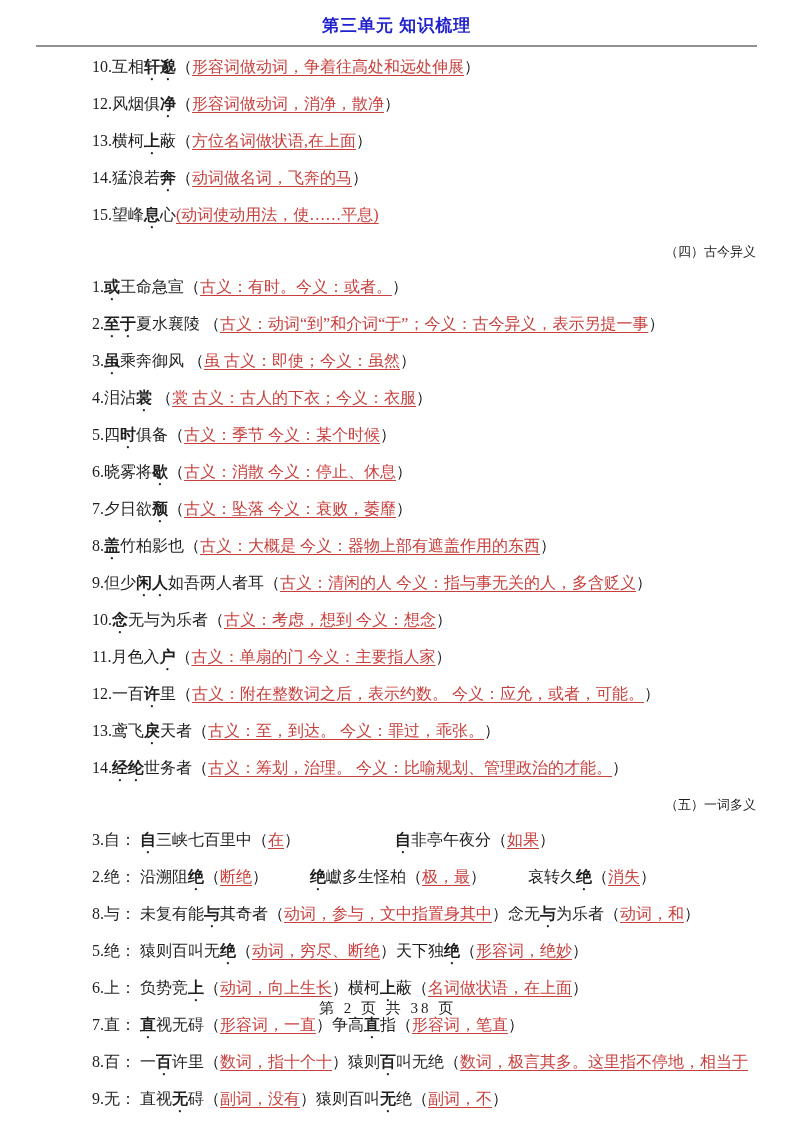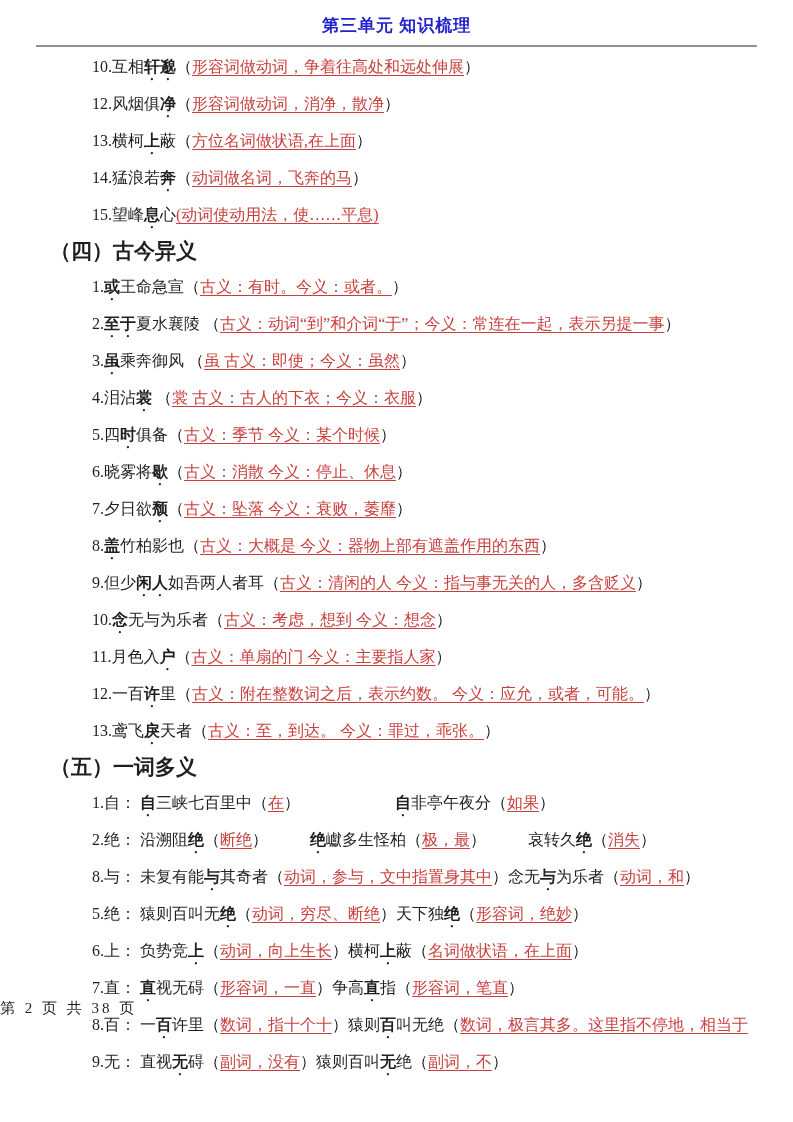--- a/index.html
+++ b/index.html
@@ -42,22 +42,23 @@
   }
   .line{
     margin:4px;
     line-height:31px;
     text-indent:52px;
     white-space:normal;
   }
   .line.heading{
     text-indent:10px;
     color:var(--accent-blue);
-    font-weight:700;
-    font-size:21px;
+    font-weight:400;
+    font-size:13px;
+    text-align:right;
   }
   .line.cont{
     text-indent:0;
   }
   .s-n{color:var(--ink);}
   .s-b{
     color:var(--ink);
     font-weight:700;
     -webkit-text-emphasis:filled dot;
     -webkit-text-emphasis-position:under right;
@@ -69,54 +70,56 @@
     text-decoration:underline;
     text-decoration-color:var(--accent-red);
     text-underline-offset:3px;
   }
   .s-gap-lg{display:inline-block;width:95px;}
   .s-gap-md{display:inline-block;width:42px;}
   .footer{
     position:absolute;
     left:0;right:18px;
     bottom:28px;
+    text-align:center;
     font-size:15px;
     color:var(--ink);
     letter-spacing:3px;
   }
 </style>
 </head>
 <body>
 
 <div class="page">
   <div class="header">
     <span class="title">第三单元 知识梳理</span>
   </div>
   <div class="body">
       <p class="line item"><span class="s-n">10.互相</span><span class="s-b">轩邈</span><span class="s-n">（</span><span class="s-r">形容词做动词，争着往高处和远处伸展</span><span class="s-n">）</span></p>
       <p class="line item"><span class="s-n">12.风烟俱</span><span class="s-b">净</span><span class="s-n">（</span><span class="s-r">形容词做动词，消净，散净</span><span class="s-n">）</span></p>
       <p class="line item"><span class="s-n">13.横柯</span><span class="s-b">上</span><span class="s-n">蔽（</span><span class="s-r">方位名词做状语,在上面</span><span class="s-n">）</span></p>
       <p class="line item"><span class="s-n">14.猛浪若</span><span class="s-b">奔</span><span class="s-n">（</span><span class="s-r">动词做名词，飞奔的马</span><span class="s-n">）</span></p>
       <p class="line item"><span class="s-n">15.望峰</span><span class="s-b">息</span><span class="s-n">心</span><span class="s-r">(动词使动用法，使……平息)</span></p>
       <p class="line heading"><span class="s-n">（四）古今异义</span></p>
       <p class="line item"><span class="s-n">1.</span><span class="s-b">或</span><span class="s-n">王命急宣（</span><span class="s-r">古义：有时。今义：或者。</span><span class="s-n">）</span></p>
-      <p class="line item"><span class="s-n">2.</span><span class="s-b">至于</span><span class="s-n">夏水襄陵 （</span><span class="s-r">古义：动词“到”和介词“于”；今义：常连在一起，表示另提一事</span><span class="s-n">）</span></p>
+      <p class="line item"><span class="s-n">2.</span><span class="s-b">至于</span><span class="s-n">夏水襄陵 （</span><span class="s-r">古义：动词“到”和介词“于”；今义：古今异义，表示另提一事</span><span class="s-n">）</span></p>
       <p class="line item"><span class="s-n">3.</span><span class="s-b">虽</span><span class="s-n">乘奔御风 （</span><span class="s-r">虽 古义：即使；今义：虽然</span><span class="s-n">）</span></p>
       <p class="line item"><span class="s-n">4.泪沾</span><span class="s-b">裳</span><span class="s-n"> （</span><span class="s-r">裳 古义：古人的下衣；今义：衣服</span><span class="s-n">）</span></p>
       <p class="line item"><span class="s-n">5.四</span><span class="s-b">时</span><span class="s-n">俱备（</span><span class="s-r">古义：季节 今义：某个时候</span><span class="s-n">）</span></p>
       <p class="line item"><span class="s-n">6.晓雾将</span><span class="s-b">歇</span><span class="s-n">（</span><span class="s-r">古义：消散 今义：停止、休息</span><span class="s-n">）</span></p>
       <p class="line item"><span class="s-n">7.夕日欲</span><span class="s-b">颓</span><span class="s-n">（</span><span class="s-r">古义：坠落 今义：衰败，萎靡</span><span class="s-n">）</span></p>
       <p class="line item"><span class="s-n">8.</span><span class="s-b">盖</span><span class="s-n">竹柏影也（</span><span class="s-r">古义：大概是 今义：器物上部有遮盖作用的东西</span><span class="s-n">）</span></p>
       <p class="line item"><span class="s-n">9.但少</span><span class="s-b">闲人</span><span class="s-n">如吾两人者耳（</span><span class="s-r">古义：清闲的人 今义：指与事无关的人，多含贬义</span><span class="s-n">）</span></p>
       <p class="line item"><span class="s-n">10.</span><span class="s-b">念</span><span class="s-n">无与为乐者（</span><span class="s-r">古义：考虑，想到 今义：想念</span><span class="s-n">）</span></p>
       <p class="line item"><span class="s-n">11.月色入</span><span class="s-b">户</span><span class="s-n">（</span><span class="s-r">古义：单扇的门 今义：主要指人家</span><span class="s-n">）</span></p>
       <p class="line item"><span class="s-n">12.一百</span><span class="s-b">许</span><span class="s-n">里（</span><span class="s-r">古义：附在整数词之后，表示约数。 今义：应允，或者，可能。</span><span class="s-n">）</span></p>
       <p class="line item"><span class="s-n">13.鸢飞</span><span class="s-b">戾</span><span class="s-n">天者（</span><span class="s-r">古义：至，到达。 今义：罪过，乖张。</span><span class="s-n">）</span></p>
+      <p class="line item"><span class="s-n">14.</span><span class="s-b">经纶</span><span class="s-n">世务者（</span><span class="s-r">古义：筹划，治理。 今义：比喻规划、管理政治的才能。</span><span class="s-n">）</span></p>
       <p class="line heading"><span class="s-n">（五）一词多义</span></p>
-      <p class="line item"><span class="s-n">1.自： </span><span class="s-b">自</span><span class="s-n">三峡七百里中（</span><span class="s-r">在</span><span class="s-n">）</span><span class="s-gap-lg"></span><span class="s-b">自</span><span class="s-n">非亭午夜分（</span><span class="s-r">如果</span><span class="s-n">）</span></p>
+      <p class="line item"><span class="s-n">3.自： </span><span class="s-b">自</span><span class="s-n">三峡七百里中（</span><span class="s-r">在</span><span class="s-n">）</span><span class="s-gap-lg"></span><span class="s-b">自</span><span class="s-n">非亭午夜分（</span><span class="s-r">如果</span><span class="s-n">）</span></p>
       <p class="line item"><span class="s-n">2.绝： 沿溯阻</span><span class="s-b">绝</span><span class="s-n">（</span><span class="s-r">断绝</span><span class="s-n">）</span><span class="s-gap-md"></span><span class="s-b">绝</span><span class="s-n">巘多生怪柏（</span><span class="s-r">极，最</span><span class="s-n">）</span><span class="s-gap-md"></span><span class="s-n">哀转久</span><span class="s-b">绝</span><span class="s-n">（</span><span class="s-r">消失</span><span class="s-n">）</span></p>
       <p class="line item"><span class="s-n">8.与： 未复有能</span><span class="s-b">与</span><span class="s-n">其奇者（</span><span class="s-r">动词，参与，文中指置身其中</span><span class="s-n">）念无</span><span class="s-b">与</span><span class="s-n">为乐者（</span><span class="s-r">动词，和</span><span class="s-n">）</span></p>
       <p class="line item"><span class="s-n">5.绝： 猿则百叫无</span><span class="s-b">绝</span><span class="s-n">（</span><span class="s-r">动词，穷尽、断绝</span><span class="s-n">）天下独</span><span class="s-b">绝</span><span class="s-n">（</span><span class="s-r">形容词，绝妙</span><span class="s-n">）</span></p>
       <p class="line item"><span class="s-n">6.上： 负势竞</span><span class="s-b">上</span><span class="s-n">（</span><span class="s-r">动词，向上生长</span><span class="s-n">）横柯</span><span class="s-b">上</span><span class="s-n">蔽（</span><span class="s-r">名词做状语，在上面</span><span class="s-n">）</span></p>
       <p class="line item"><span class="s-n">7.直： </span><span class="s-b">直</span><span class="s-n">视无碍（</span><span class="s-r">形容词，一直</span><span class="s-n">）争高</span><span class="s-b">直</span><span class="s-n">指（</span><span class="s-r">形容词，笔直</span><span class="s-n">）</span></p>
       <p class="line item"><span class="s-n">8.百： 一</span><span class="s-b">百</span><span class="s-n">许里（</span><span class="s-r">数词，指十个十</span><span class="s-n">）猿则</span><span class="s-b">百</span><span class="s-n">叫无绝（</span><span class="s-r">数词，极言其多。这里指不停地，相当于</span></p>
       <p class="line item"><span class="s-n">9.无： 直视</span><span class="s-b">无</span><span class="s-n">碍（</span><span class="s-r">副词，没有</span><span class="s-n">）猿则百叫</span><span class="s-b">无</span><span class="s-n">绝（</span><span class="s-r">副词，不</span><span class="s-n">）</span></p>
     </div>
   <div class="footer">第 2 页 共 38 页</div>
 </div>

